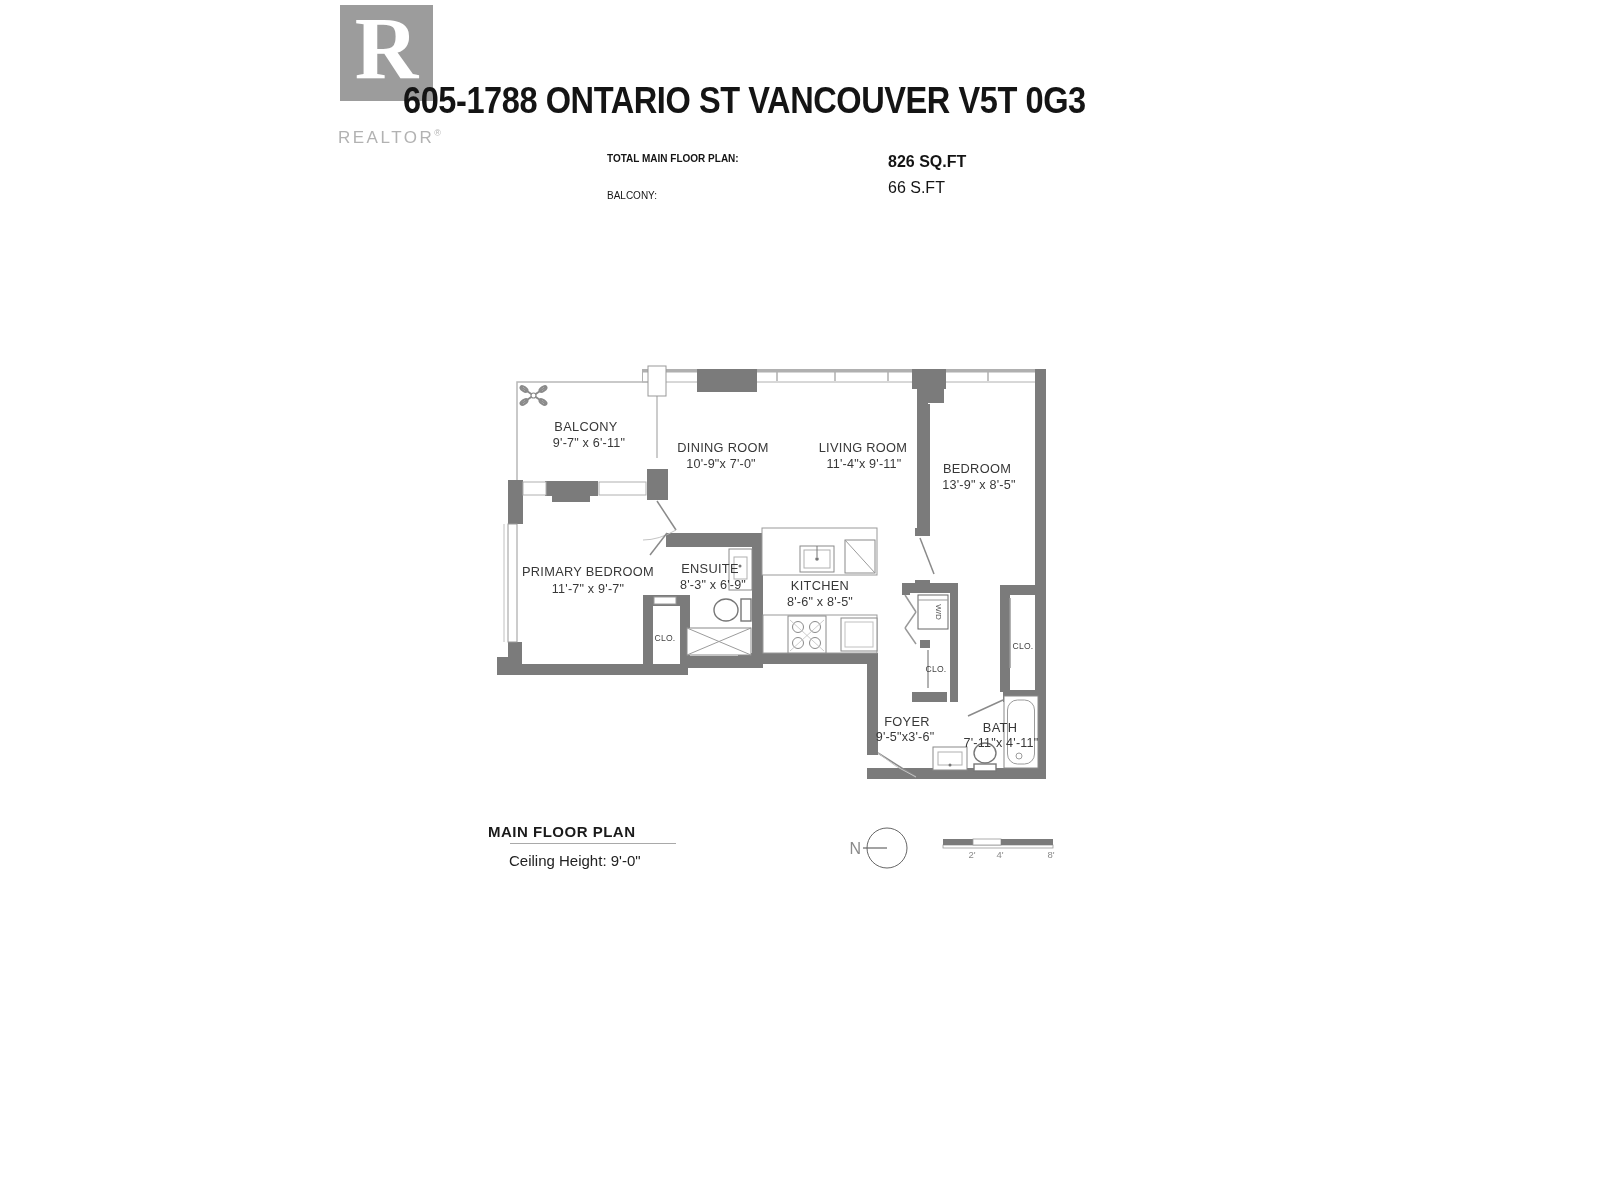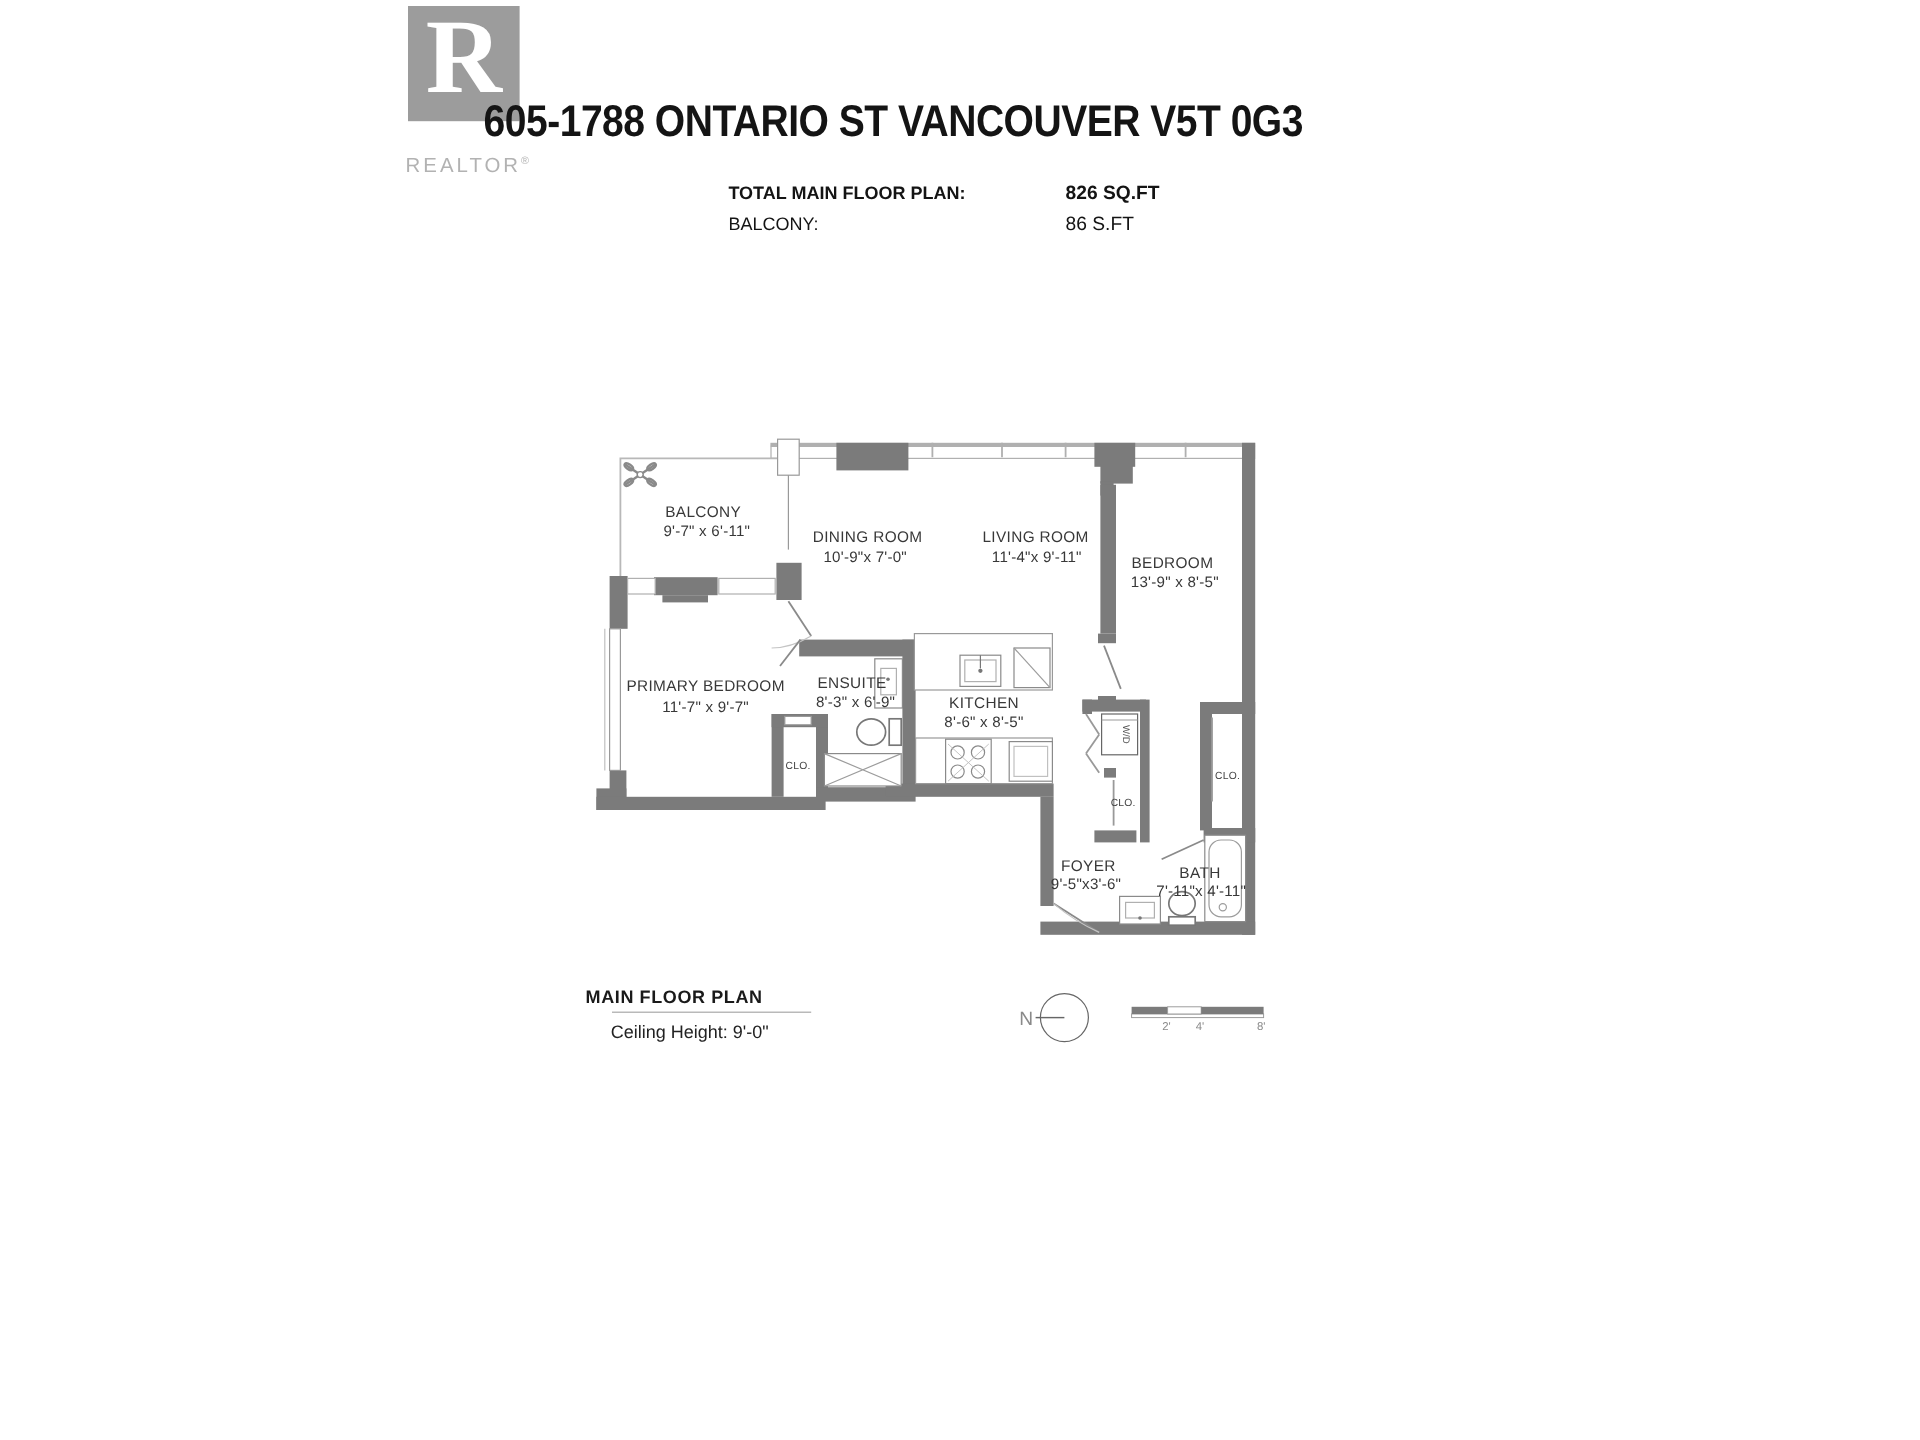--- a/index.html
+++ b/index.html
@@ -9,21 +9,21 @@
   
   #logo-box{left:340px;top:5px;width:93px;height:96px;background:#9c9c9c;}
   #logo-r{position:absolute;left:0;top:-6px;width:93px;height:100px;color:#fff;
           font-family:"Liberation Serif",serif;font-weight:bold;font-size:88px;
           text-align:center;line-height:100px;}
   #logo-brand{left:338px;top:104px;width:110px;color:#b2b2b2;font-size:17px;
               letter-spacing:2.5px;font-weight:400;margin-top:24px;}
   #logo-brand sup{font-size:9px;letter-spacing:0;}
   #title{left:403px;top:80px;font-size:37px;font-weight:bold;color:#141414;
          letter-spacing:-0.5px;transform:scaleX(0.88);transform-origin:left top;}
-  .sum-label{left:607px;font-size:15px;color:#141414;}
+  .sum-label{left:607px;font-size:10px;color:#141414;}
   .sum-value{left:888px;font-size:16px;color:#141414;}
   .bold{font-weight:bold;}
   
   #fp-title{left:488px;top:823px;font-size:15px;font-weight:bold;color:#1a1a1a;letter-spacing:0.5px;}
   #fp-underline{left:510px;top:843px;width:166px;height:1px;background:#a9a9a9;}
   #fp-ceiling{left:509px;top:852px;font-size:15px;color:#222;}
   
   svg text{font-family:"Liberation Sans",sans-serif;fill:#383838;}
   .rname{font-size:12.8px;letter-spacing:0.3px;}
   .rdims{font-size:12.6px;letter-spacing:0.2px;}
@@ -39,22 +39,22 @@
 
   <div class="abs" id="logo-box">
     <div id="logo-r">R</div>
   </div>
   <div class="abs" id="logo-brand"><span>REALTOR</span><sup>®</sup></div>
 
   <div class="abs" id="title">605-1788 ONTARIO ST VANCOUVER V5T 0G3</div>
 
   <div class="abs sum-label bold" style="top:153px;">TOTAL MAIN FLOOR PLAN:</div>
   <div class="abs sum-value bold" style="top:153px;">826 SQ.FT</div>
-  <div class="abs sum-label" style="top:179px;">BALCONY:</div>
-  <div class="abs sum-value" style="top:179px;">86 S.FT</div>
+  <div class="abs sum-label" style="top:190px;">BALCONY:</div>
+  <div class="abs sum-value" style="top:179px;">66 S.FT</div>
 
   <svg class="abs" style="left:480px;top:350px;" width="580" height="520" viewBox="480 350 580 520">
 
     <g>
       <rect x="642" y="369" width="404" height="3" fill="#b0b0b0"></rect>
       <rect x="642.5" y="372" width="403" height="10" fill="#fff" stroke="#b0b0b0" stroke-width="1"></rect>
       <path d="M777,369v12 M835,369v12 M888,369v12 M988,369v12" stroke="#b0b0b0" stroke-width="1.5" fill="none"></path>
     </g>
 
     <g fill="#7b7b7b">

